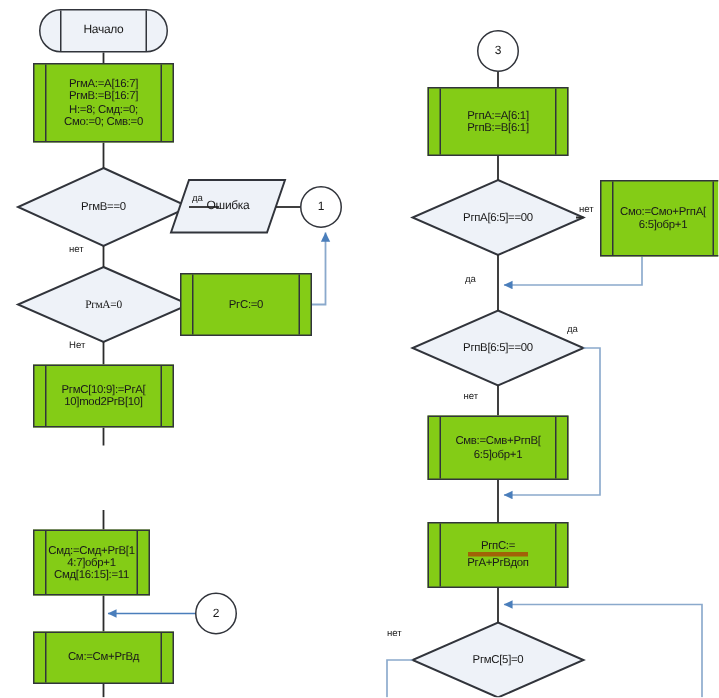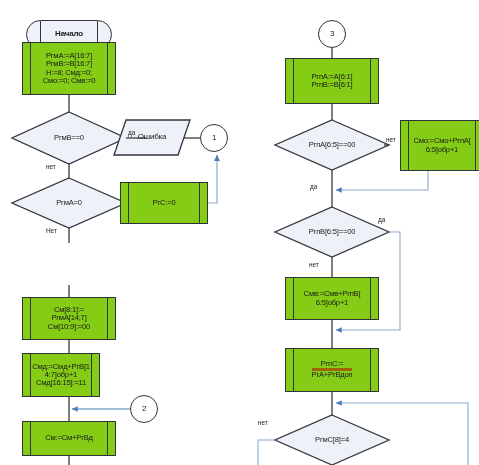--- a/index.html
+++ b/index.html
@@ -191,21 +191,21 @@
 
     <line x1="332" y1="392" x2="332" y2="415" stroke="#2b2b2b" stroke-width="1.2"></line>
 
     <path d="M468,465 L468,403 L336,403" fill="none" stroke="#8aa9cc" stroke-width="1.1" marker-end="url(#arrBlue)"></path>
 
     <path d="M275,440 L258,440 L258,465" fill="none" stroke="#8aa9cc" stroke-width="1.1"></path>
 
     <line x1="332" y1="465" x2="332" y2="465" stroke="#2b2b2b" stroke-width="1.2"></line>
   </svg>
 
-  <div class="node terminator" style="left:26px; top:20px; width:86px; height:29px;font-weight:bold;">
+  <div class="node terminator" style="left:26px; top:6px; width:86px; height:29px;">
     <span class="inner-bar-l"></span>
     <span class="inner-bar-r"></span>
     <span>Начало</span>
   </div>
 
   <div class="node process" style="left:22px; top:42px; width:94px; height:53px;">
     <span class="bar-l"></span>
     <span class="bar-r"></span>
     <span class="ptext">РгмА:=А[16:7]
 РгмВ:=В[16:7]
@@ -220,40 +220,39 @@
   <div class="edge-label" style="left:46px; top:163px;">нет</div>
 
   <div class="node io" style="left:114px; top:120px; width:76px; height:35px;">
     <span class="iolabel">Ошибка</span>
   </div>
 
   <div class="node connector" style="left:200px; top:124px; width:28px; height:28px;">
     <span>1</span>
   </div>
 
-  <div class="node decision" style="left:12px; top:178px; width:114px; height:50px;">
+  <div class="node decision" style="left:12px; top:178px; width:114px; height:50px;font-family:Liberation Serif, serif;">
     <span class="dlabel">РгмА=0</span>
   </div>
   <div class="edge-label" style="left:122px; top:194px;">да</div>
   <div class="edge-label" style="left:46px; top:227px;">Нет</div>
 
   <div class="node process" style="left:120px; top:182px; width:88px; height:42px;">
     <span class="bar-l"></span>
     <span class="bar-r"></span>
     <span class="ptext">РгС:=0</span>
   </div>
 
-
-  <div class="node process" style="left:22px; top:297px; width:94px; height:43px;">
-    <span class="bar-l"></span>
-    <span class="bar-r"></span>
-    <span class="ptext">См[8:1]:=
-РгмА[14;7]
-См[10:9]:=00</span>
-  </div>
+  <div class="node process" style="left:22px; top:243px; width:94px; height:42px;">
+    <span class="bar-l"></span>
+    <span class="bar-r"></span>
+    <span class="ptext">РгмС[10:9]:=РгА[
+10]mod2РгВ[10]</span>
+  </div>
+
 
   <div class="node process" style="left:22px; top:353px; width:78px; height:44px;">
     <span class="bar-l"></span>
     <span class="bar-r"></span>
     <span class="ptext">Смд:=Смд+РгВ[1
 4:7]обр+1
 Смд[16:15]:=11</span>
   </div>
 
   <div class="node connector" style="left:130px; top:395px; width:28px; height:28px;">
@@ -306,17 +305,17 @@
   <div class="node process" style="left:285px; top:348px; width:94px; height:44px;">
     <span class="bar-l"></span>
     <span class="bar-r"></span>
     <span class="ptext" style="white-space:normal;">
       <span class="stack">РгпС:=</span>
       <span class="overline">РгА+РгВдоп</span>
     </span>
   </div>
 
   <div class="node decision" style="left:275px; top:415px; width:114px; height:50px;">
-    <span class="dlabel">РгмС[8]=4</span>
+    <span class="dlabel">РгмС[5]=0</span>
   </div>
   <div class="edge-label" style="left:258px; top:419px;">нет</div>
 
 </div>
 
 </body></html>

